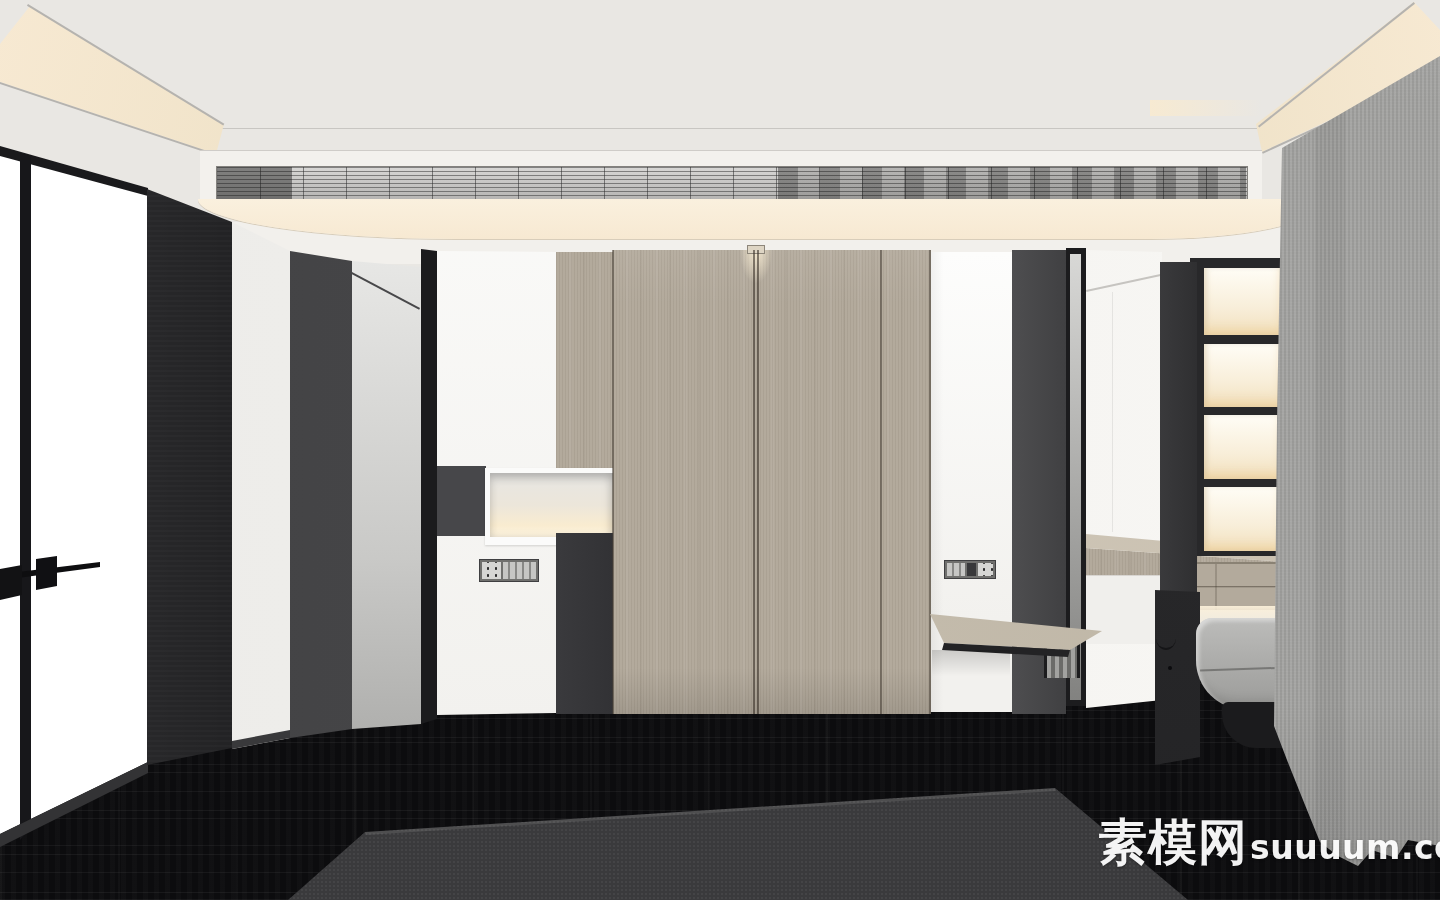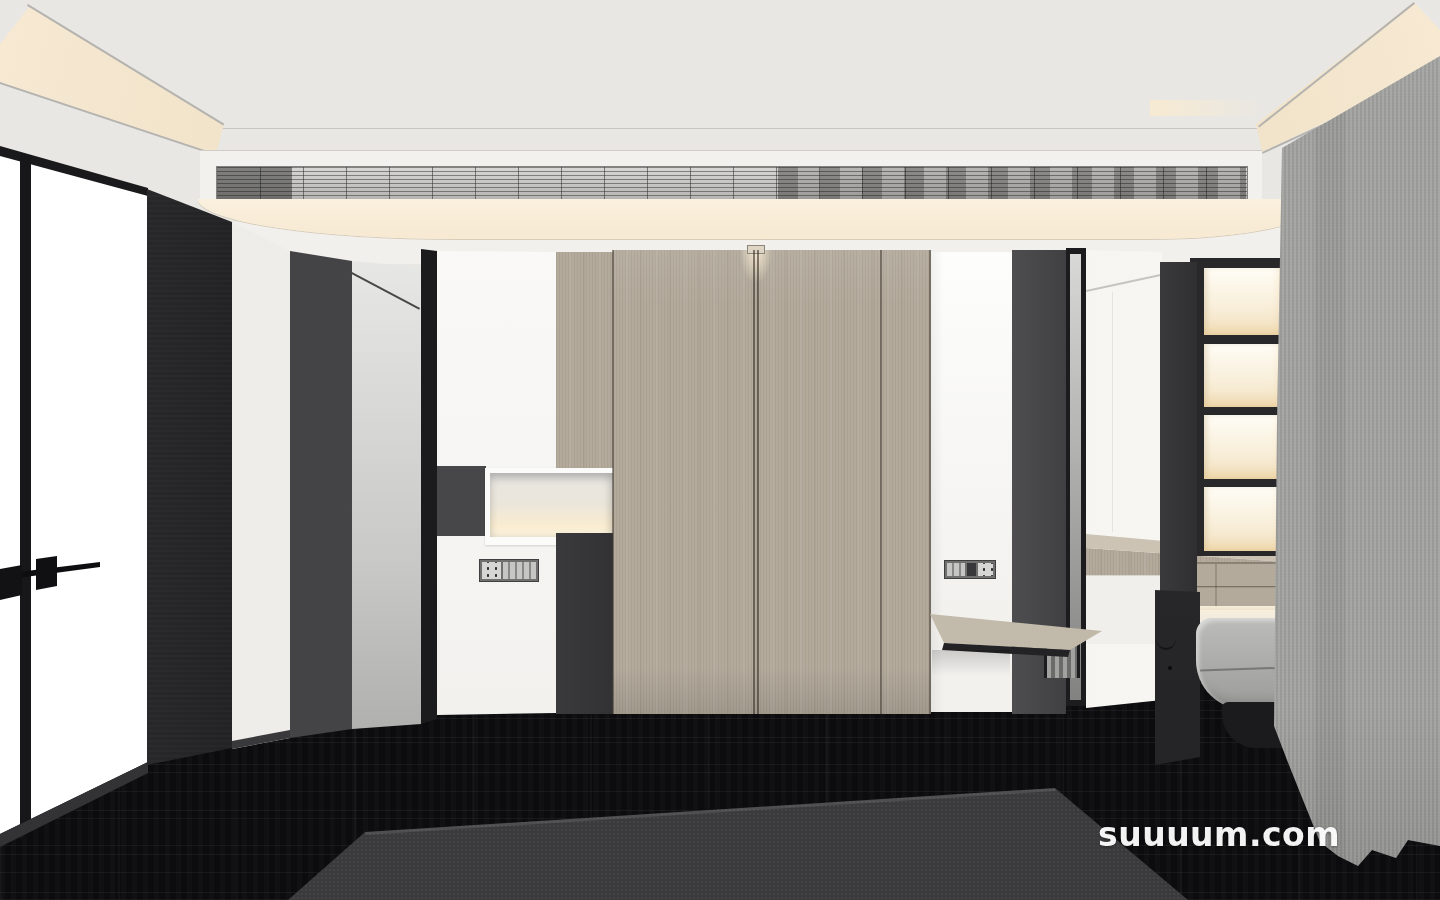--- a/index.html
+++ b/index.html
@@ -284,16 +284,17 @@
   <div class="abs" id="cable-loop"></div>
   <div class="full" id="desk-top"></div>
   <div class="full" id="desk-edge"></div>
   <div class="abs" id="desk-shadow"></div>
   <div class="abs" id="chair-body"></div>
   <div class="abs" id="chair-seatline"></div>
   <div class="abs" id="chair-base"></div>
   <div class="full" id="curtain"></div>
 
   <div class="abs" id="watermark">
+    <span class="wm-cn">素模网</span>
       <span class="wm-latin">suuuum.com</span>
   </div>
 
 </div>
 
 </body></html>

